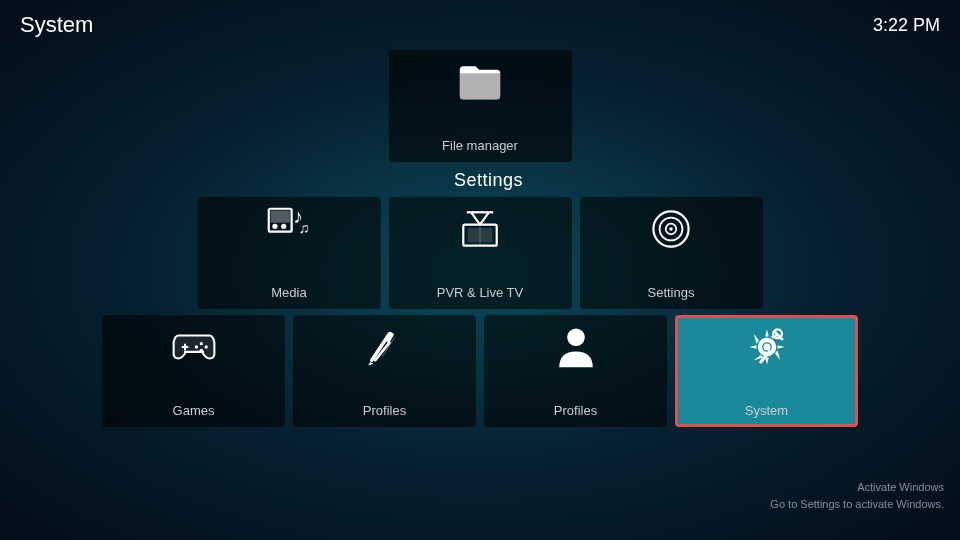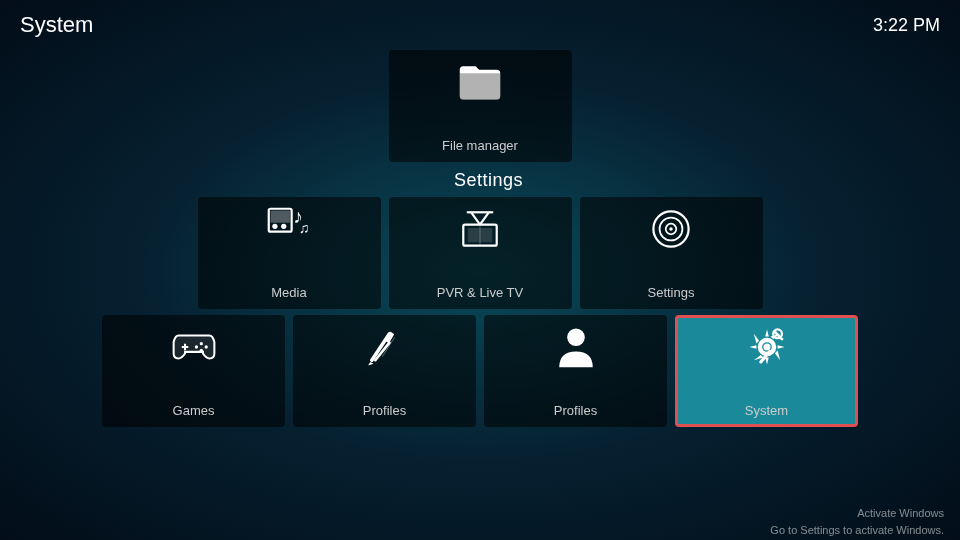--- a/index.html
+++ b/index.html
@@ -84,21 +84,21 @@
     }
 
     .tile-label {
       font-size: 13px;
       color: #cccccc;
       text-align: center;
     }
 
     .activate-windows {
       position: absolute;
-      bottom: 2px;
+      bottom: 28px;
       right: 16px;
       text-align: right;
       color: rgba(255,255,255,0.5);
       font-size: 11px;
       line-height: 1.5;
     }
 
     
     .icon-svg {
       width: 44px;

